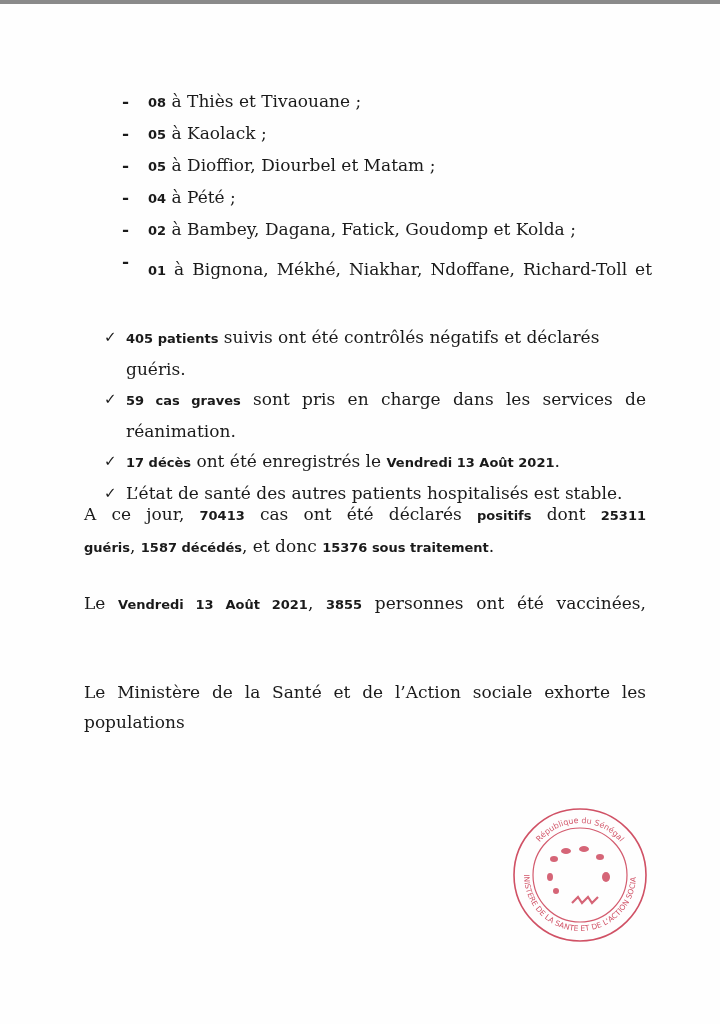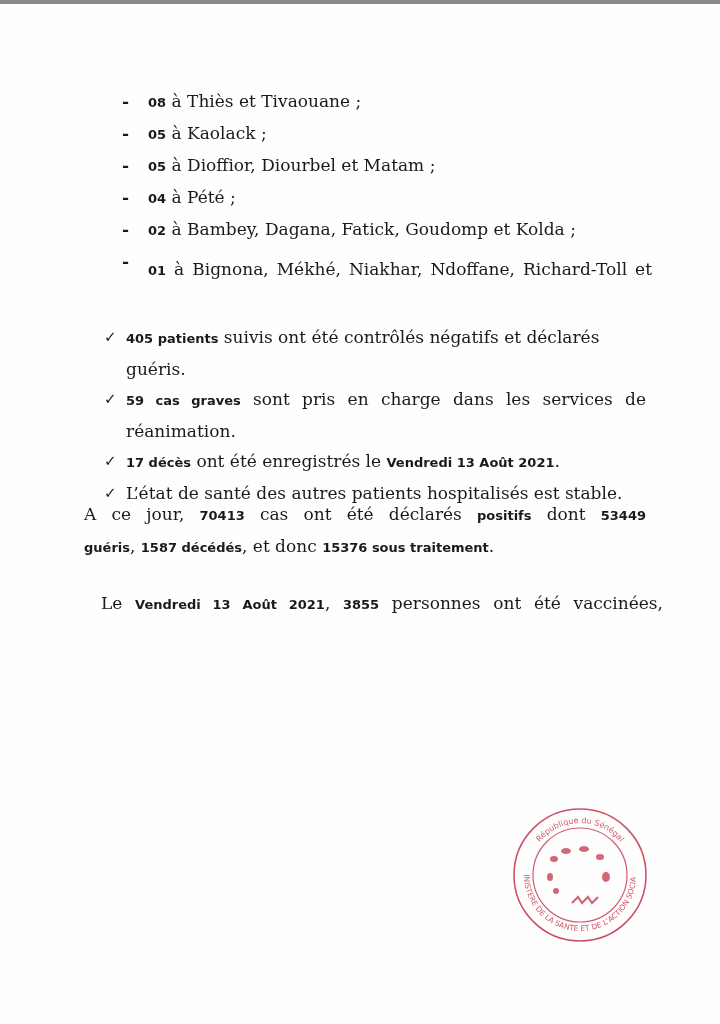--- a/index.html
+++ b/index.html
@@ -17,21 +17,21 @@
   .dash-text { flex: 1; }
   .dash-text.justify { text-align: justify; text-align-last: justify; margin-top: 8px; }
   .cont { padding-left: 26px; }
   .check-list { position: absolute; left: 104px; top: 322px; width: 542px; }
   .check-item { display: flex; }
   .check { width: 22px; flex: none; font-family: "DejaVu Sans", sans-serif; font-size: 15px; }
   .check-text { flex: 1; }
   .justify-line { text-align: justify; text-align-last: justify; }
   .para { position: absolute; left: 84px; width: 562px; }
   .p1 { top: 499px; }
-  .p2 { top: 588px; margin-left: 17px; }
+  .p2 { top: 588px; }
   .p3 { top: 677px; }
   .stamp { position: absolute; left: 510px; top: 805px; width: 140px; height: 140px; }
 </style>
 </head>
 <body>
 
 <div class="topbar"></div>
 <div class="page"></div>
 
 <div class="dash-list txt">
@@ -78,29 +78,30 @@
     <span class="check">✓</span>
     <span class="check-text"><b>17 décès</b><span> ont été enregistrés le </span><b>Vendredi 13 Août 2021</b><span>.</span></span>
   </div>
   <div class="check-item">
     <span class="check">✓</span>
     <span class="check-text">L’état de santé des autres patients hospitalisés est stable.</span>
   </div>
 </div>
 
 <div class="para p1 txt">
-  <div class="justify-line"><span>A ce jour, </span><b>70413</b><span> cas ont été déclarés </span><b>positifs</b><span> dont </span><b>53449</b></div>
+  <div class="justify-line"><span>A ce jour, </span><b>70413</b><span> cas ont été déclarés </span><b>positifs</b><span> dont </span><b>25311</b></div>
   <div><b>guéris</b><span>, </span><b>1587 décédés</b><span>, et donc </span><b>15376 sous traitement</b><span>.</span></div>
 </div>
 
 <div class="para p2 txt">
   <div class="justify-line"><span>Le </span><b>Vendredi 13 Août 2021</b><span>, </span><b>3855</b><span> personnes ont été vaccinées,</span></div>
 </div>
 
 <div class="para p3 txt">
+  <div class="justify-line">Le Ministère de la Santé et de l’Action sociale exhorte les populations</div>
 </div>
 
 <svg class="stamp" viewBox="0 0 140 140">
   <defs>
     <path id="arcTop" d="M 18,70 A 52,52 0 0,1 122,70"></path>
     <path id="arcBot" d="M 14,70 A 56,56 0 0,0 126,70"></path>
   </defs>
   <circle cx="70" cy="70" r="66" fill="none" stroke="#c8324a" stroke-width="1.6" opacity="0.85"></circle>
   <circle cx="70" cy="70" r="47" fill="none" stroke="#c8324a" stroke-width="1.2" opacity="0.8"></circle>
   <text font-family="DejaVu Sans, sans-serif" font-size="8" fill="#c8324a" opacity="0.8">

